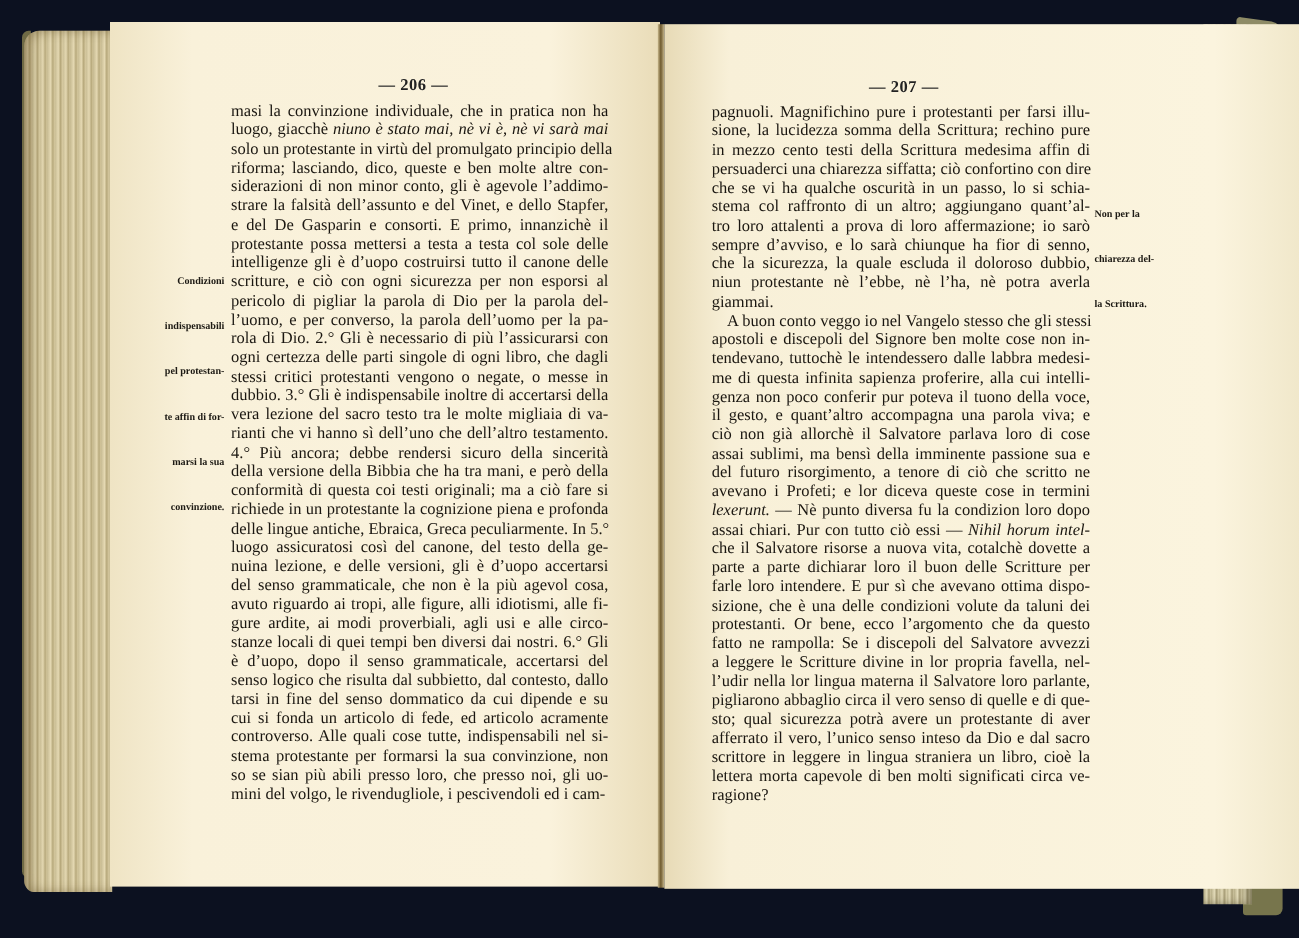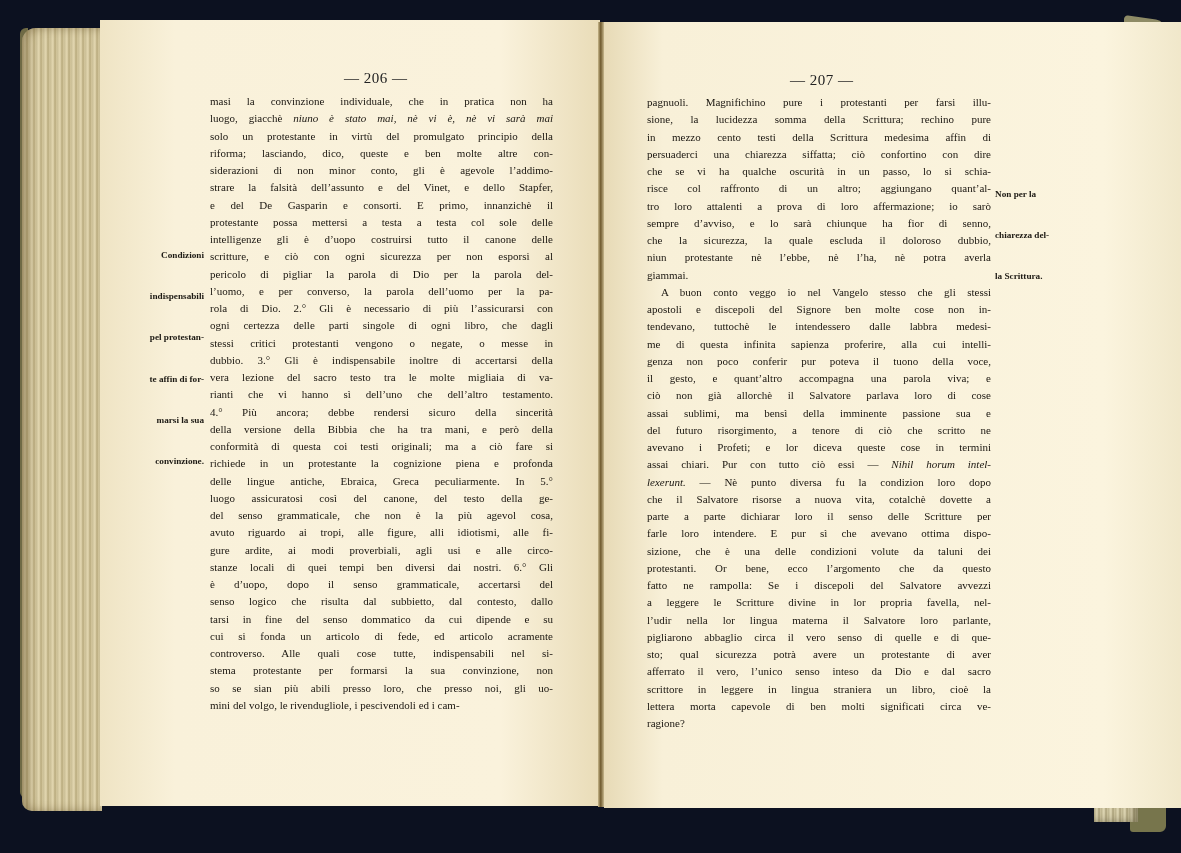--- a/index.html
+++ b/index.html
@@ -46,24 +46,24 @@
   }
   .page-right {
     left:604px; width:588px; top:22px;
     background:linear-gradient(90deg, #e7dab6 0%, #f8f0d8 10%, #fbf4de 85%, #efe6c8 100%);
   }
   .gutter {
     position:absolute; left:598px; top:22px; width:6px; height:785px;
     background:linear-gradient(90deg, #c8b88c, #6f5a2e 45%, #c7b88e);
   }
   .folio {
-    position:absolute; font-size:15px; letter-spacing:0.5px; color:#222;
+    position:absolute; font-size:15px; letter-spacing:0.5px; color:#222;font-weight:bold;
   }
   .text-block {
-    position:absolute; font-size:11px; line-height:17.25px; color:#1a1610;
+    position:absolute; font-size:15px; line-height:17.25px; color:#1a1610;
   }
   .line { white-space:nowrap; display:block; text-align:justify; text-align-last:justify; height:17.25px; }
   .line.last { text-align-last:left; }
   .line.indent { padding-left:14px; }
   .line i, .it { font-style:italic; }
   .margin-note {
     position:absolute; font-size:9.2px; line-height:11.2px; color:#1d1a14; font-weight:bold;
   }
   .margin-note span { display:block; white-space:nowrap;margin-top:30px; }
   .mn-left span { text-align:right; }
@@ -106,20 +106,21 @@
       <span class="line">stessi critici protestanti vengono o negate, o messe in</span>
       <span class="line">dubbio. 3.° Gli è indispensabile inoltre di accertarsi della</span>
       <span class="line">vera lezione del sacro testo tra le molte migliaia di va-</span>
       <span class="line">rianti che vi hanno sì dell’uno che dell’altro testamento.</span>
       <span class="line">4.° Più ancora; debbe rendersi sicuro della sincerità</span>
       <span class="line">della versione della Bibbia che ha tra mani, e però della</span>
       <span class="line">conformità di questa coi testi originali; ma a ciò fare si</span>
       <span class="line">richiede in un protestante la cognizione piena e profonda</span>
       <span class="line">delle lingue antiche, Ebraica, Greca peculiarmente. In 5.°</span>
       <span class="line">luogo assicuratosi così del canone, del testo della ge-</span>
+      <span class="line">nuina lezione, e delle versioni, gli è d’uopo accertarsi</span>
       <span class="line">del senso grammaticale, che non è la più agevol cosa,</span>
       <span class="line">avuto riguardo ai tropi, alle figure, alli idiotismi, alle fi-</span>
       <span class="line">gure ardite, ai modi proverbiali, agli usi e alle circo-</span>
       <span class="line">stanze locali di quei tempi ben diversi dai nostri. 6.° Gli</span>
       <span class="line">è d’uopo, dopo il senso grammaticale, accertarsi del</span>
       <span class="line">senso logico che risulta dal subbietto, dal contesto, dallo</span>
       <span class="line">tarsi in fine del senso dommatico da cui dipende e su</span>
       <span class="line">cui si fonda un articolo di fede, ed articolo acramente</span>
       <span class="line">controverso. Alle quali cose tutte, indispensabili nel si-</span>
       <span class="line">stema protestante per formarsi la sua convinzione, non</span>
@@ -131,40 +132,40 @@
 <div class="gutter"></div>
 
 <div class="page page-right">
   <div class="folio" style="left:186px; top:50px;">— 207 —</div>
   <div class="text-block" id="tb-right" style="left:43px; top:72px; width:344px;">
       <span class="line">pagnuoli. Magnifichino pure i protestanti per farsi illu-</span>
       <span class="line">sione, la lucidezza somma della Scrittura; rechino pure</span>
       <span class="line">in mezzo cento testi della Scrittura medesima affin di</span>
       <span class="line">persuaderci una chiarezza siffatta; ciò confortino con dire</span>
       <span class="line">che se vi ha qualche oscurità in un passo, lo si schia-</span>
-      <span class="line">risce col raffronto di un altro; aggiungano quant’al-</span>
+      <span class="line">stema col raffronto di un altro; aggiungano quant’al-</span>
       <span class="line">tro loro attalenti a prova di loro affermazione; io sarò</span>
       <span class="line">sempre d’avviso, e lo sarà chiunque ha fior di senno,</span>
       <span class="line">che la sicurezza, la quale escluda il doloroso dubbio,</span>
       <span class="line">niun protestante nè l’ebbe, nè l’ha, nè potra averla</span>
       <span class="line last">giammai.</span>
       <span class="line indent">A buon conto veggo io nel Vangelo stesso che gli stessi</span>
       <span class="line">apostoli e discepoli del Signore ben molte cose non in-</span>
       <span class="line">tendevano, tuttochè le intendessero dalle labbra medesi-</span>
       <span class="line">me di questa infinita sapienza proferire, alla cui intelli-</span>
       <span class="line">genza non poco conferir pur poteva il tuono della voce,</span>
       <span class="line">il gesto, e quant’altro accompagna una parola viva; e</span>
       <span class="line">ciò non già allorchè il Salvatore parlava loro di cose</span>
       <span class="line">assai sublimi, ma bensì della imminente passione sua e</span>
       <span class="line">del futuro risorgimento, a tenore di ciò che scritto ne</span>
       <span class="line">avevano i Profeti; e lor diceva queste cose in termini</span>
+      <span class="line"><i>lexerunt.</i> — Nè punto diversa fu la condizion loro dopo</span>
       <span class="line">assai chiari. Pur con tutto ciò essi — <i>Nihil horum intel-</i></span>
-      <span class="line"><i>lexerunt.</i> — Nè punto diversa fu la condizion loro dopo</span>
       <span class="line">che il Salvatore risorse a nuova vita, cotalchè dovette a</span>
-      <span class="line">parte a parte dichiarar loro il senso delle Scritture per</span>
+      <span class="line">parte a parte dichiarar loro il buon delle Scritture per</span>
       <span class="line">farle loro intendere. E pur sì che avevano ottima dispo-</span>
       <span class="line">sizione, che è una delle condizioni volute da taluni dei</span>
       <span class="line">protestanti. Or bene, ecco l’argomento che da questo</span>
       <span class="line">fatto ne rampolla: Se i discepoli del Salvatore avvezzi</span>
       <span class="line">a leggere le Scritture divine in lor propria favella, nel-</span>
       <span class="line">l’udir nella lor lingua materna il Salvatore loro parlante,</span>
       <span class="line">pigliarono abbaglio circa il vero senso di quelle e di que-</span>
       <span class="line">sto; qual sicurezza potrà avere un protestante di aver</span>
       <span class="line">afferrato il vero, l’unico senso inteso da Dio e dal sacro</span>
       <span class="line">scrittore in leggere in lingua straniera un libro, cioè la</span>

